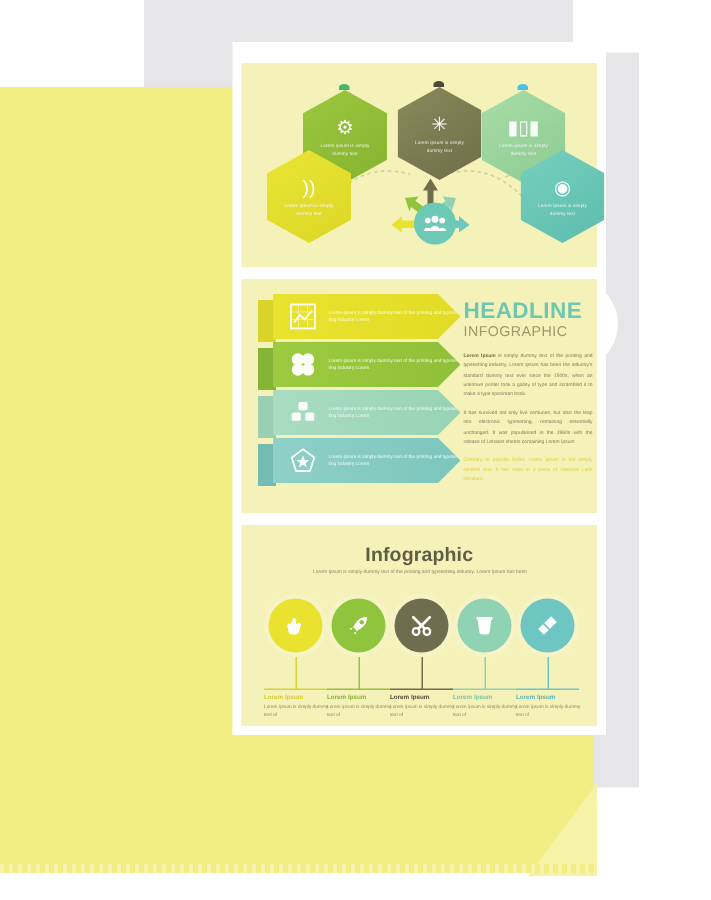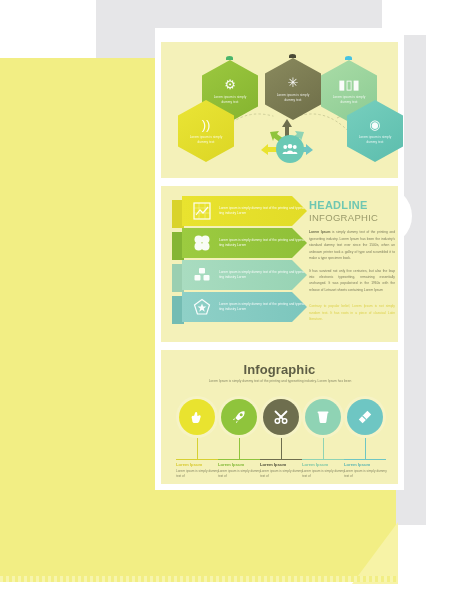--- a/index.html
+++ b/index.html
@@ -111,21 +111,21 @@
   .bar-a{top:0px;background:linear-gradient(90deg,#e9e32f,#e2dc27);}
   .bar-b{top:32px;background:linear-gradient(90deg,#9ccb40,#8fc038);}
   .bar-c{top:64px;background:linear-gradient(90deg,#a9dcc0,#97d3b4);}
   .bar-d{top:96px;background:linear-gradient(90deg,#8fd0c7,#7cc6bd);}
   .stub-a{top:4px;background:#d9d32a;}
   .stub-b{top:36px;background:#85b534;}
   .stub-c{top:68px;background:#9bcfb1;}
   .stub-d{top:100px;background:#74bcb3;}
 
   .headline{position:absolute;left:309px;top:200px;width:86px;}
-  .hl-1{font-size:11px;font-weight:bold;color:#6fc7b2;letter-spacing:.3px;line-height:1.05;}
+  .hl-1{font-size:15px;font-weight:bold;color:#6fc7b2;letter-spacing:.3px;line-height:1.05;}
   .hl-2{font-size:9.5px;color:#9a9a6a;letter-spacing:.3px;line-height:1.15;margin-top:1px;}
   .hl-body{
     margin-top:6px;font-size:3.3px;line-height:1.95;color:#7d7d5c;text-align:justify;
   }
   .hl-body b{color:#6a6a4a;}
   .hl-body p{margin:0 0 6px 0;}
   .hl-note{
     position:absolute;left:309px;top:303px;width:86px;
     font-size:3.3px;line-height:2.0;color:#dcd14a;text-align:justify;
   }

